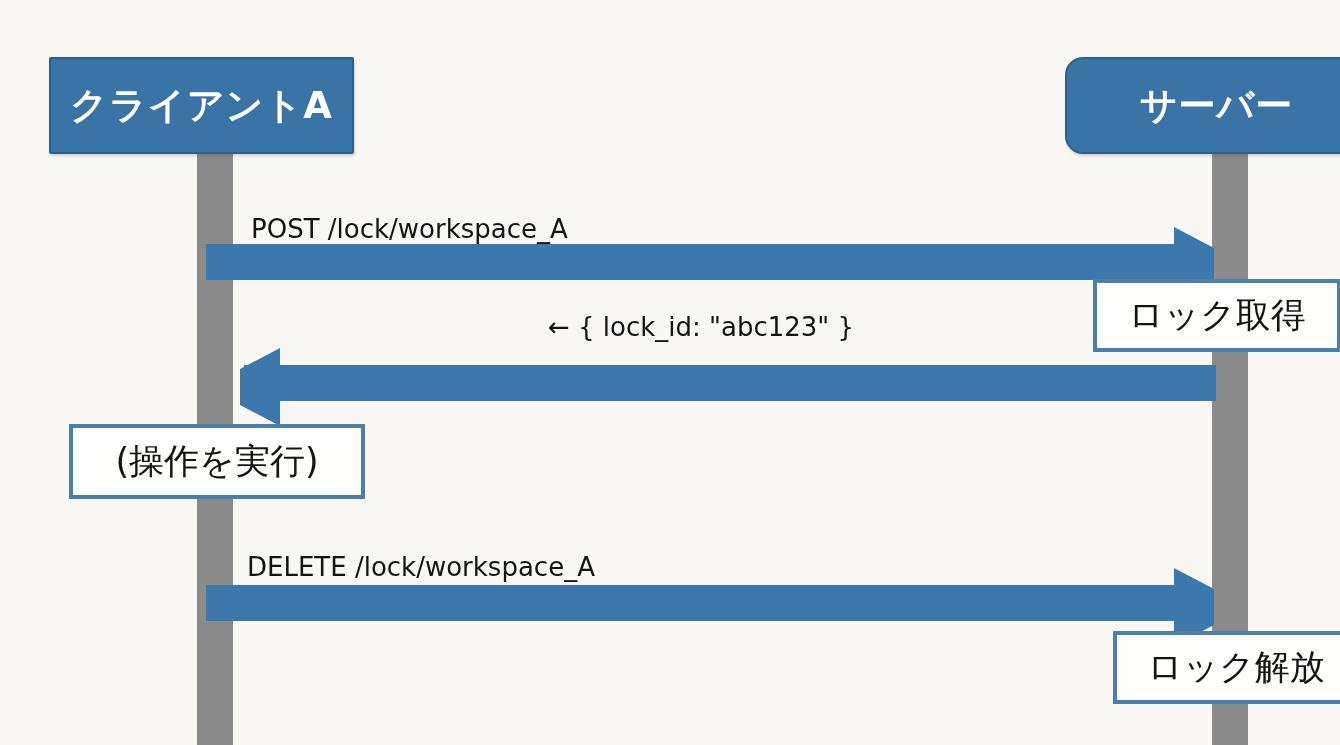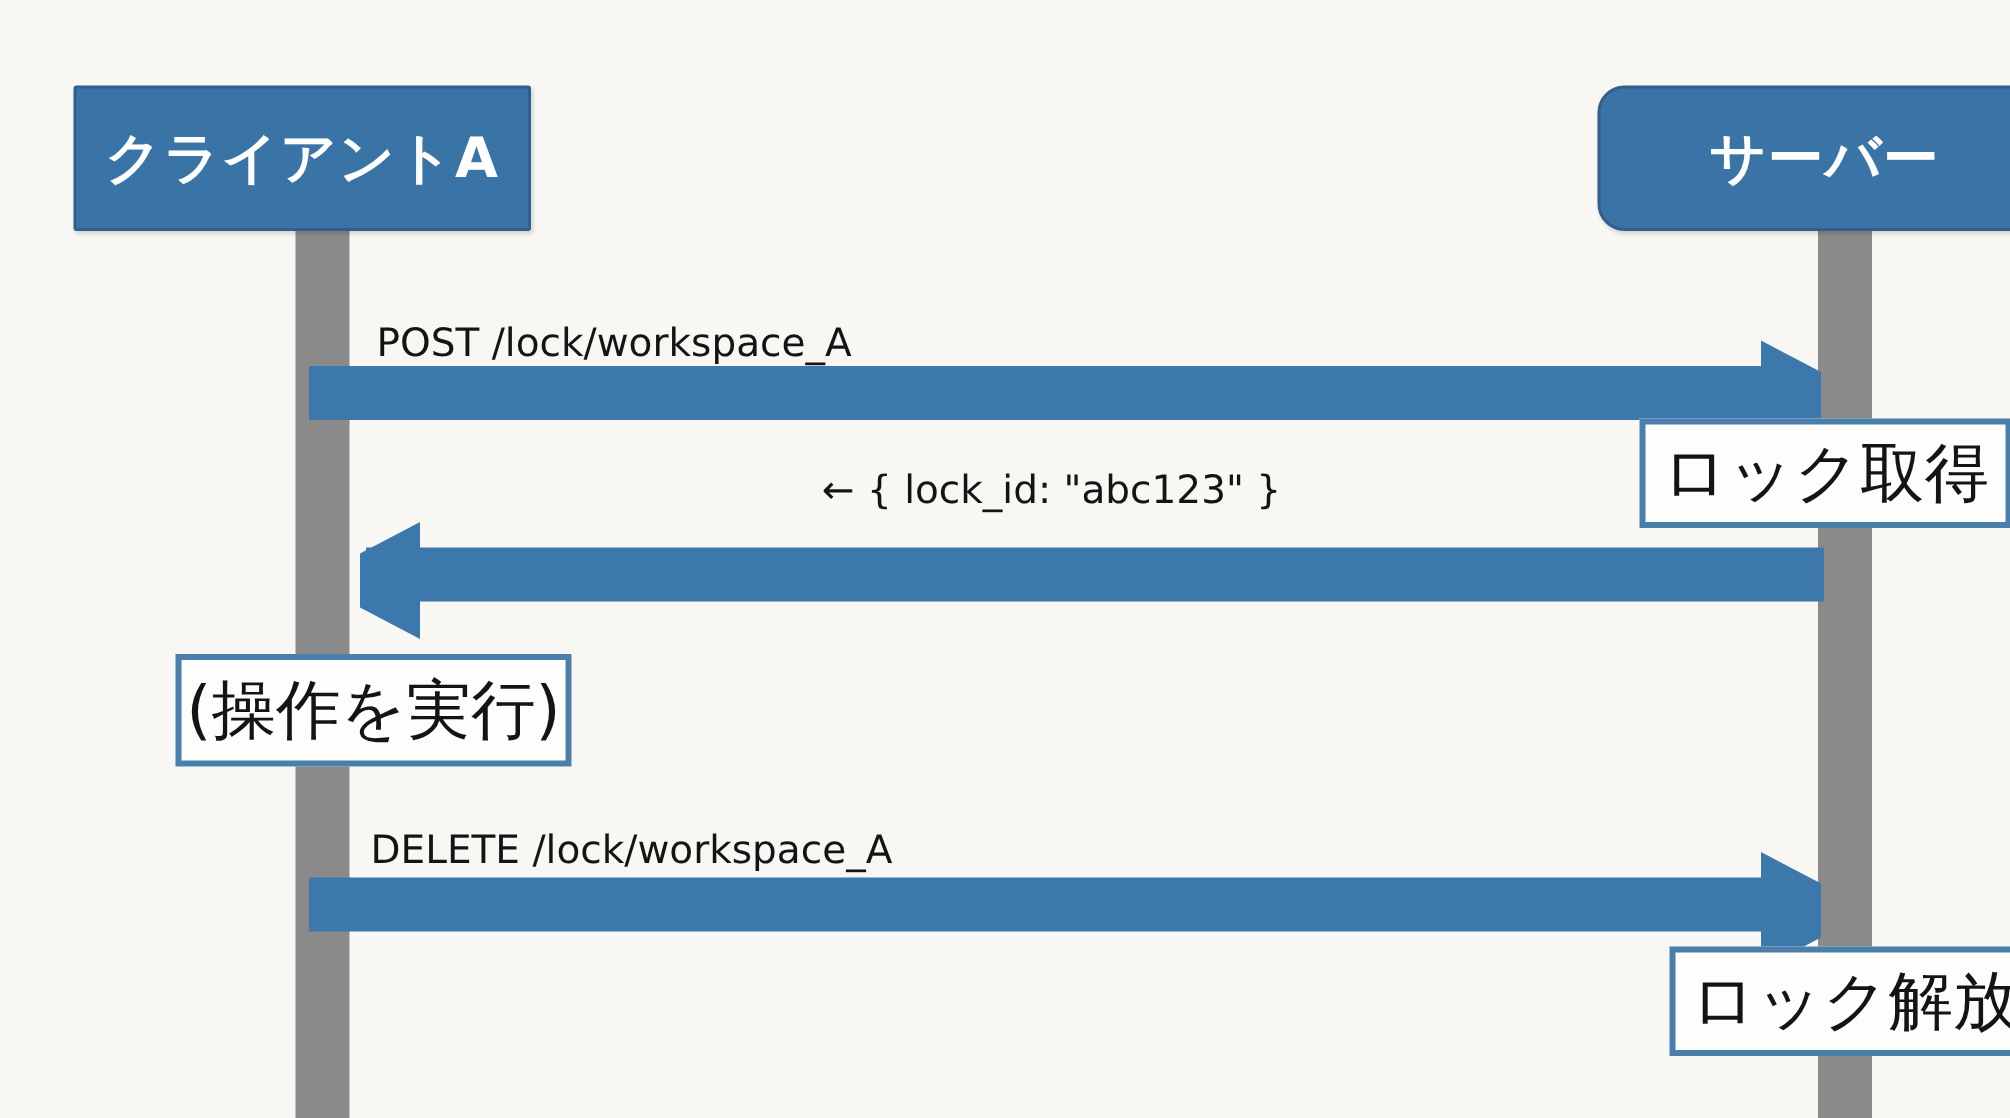--- a/index.html
+++ b/index.html
@@ -71,21 +71,21 @@
     border-bottom: 21px solid transparent;
     z-index: 2;
   }
   .arrow-head.right { border-left: 40px solid var(--arrow); }
   .arrow-head.left  { border-right: 40px solid var(--arrow); }
   .note-box {
     position: absolute;
     background: var(--note-fill);
     border: 4px solid var(--note-border);
     color: var(--label-text);
-    font-size: 43px;
+    font-size: 35px;
     font-weight: 500;
     display: flex; align-items: center; justify-content: center;
     white-space: nowrap;
     z-index: 4;
   }
 </style>
 </head>
 <body>
 
 <div class="canvas">
@@ -99,21 +99,21 @@
   <div class="msg-label" style="left:197px; top:160px;">POST /lock/workspace_A</div>
   <div class="arrow-shaft" style="left:170px; top:208px; width:972px;"></div>
   <div class="arrow-head right" style="left:1138px; top:191px;"></div>
 
   <div class="note-box" style="left:1057px; top:243px; width:248px; height:73px;">ロック取得</div>
 
   <div class="msg-label" style="left:420px; top:258px; width:490px; text-align:center;">← { lock_id: "abc123" }</div>
   <div class="arrow-shaft" style="left:208px; top:329px; width:972px;"></div>
   <div class="arrow-head left" style="left:168px; top:312px;"></div>
 
-  <div class="note-box" style="left:33px; top:400px; width:264px; height:75px;margin-left:48px;">(操作を実行)</div>
+  <div class="note-box" style="left:33px; top:388px; width:296px; height:75px;">(操作を実行)</div>
 
   <div class="msg-label" style="left:193px; top:498px;">DELETE /lock/workspace_A</div>
   <div class="arrow-shaft" style="left:170px; top:549px; width:972px;"></div>
   <div class="arrow-head right" style="left:1138px; top:532px;"></div>
 
   <div class="note-box" style="left:1057px; top:595px; width:246px; height:73px;margin-left:20px;">ロック解放</div>
 
 </div>
 
 </body></html>

